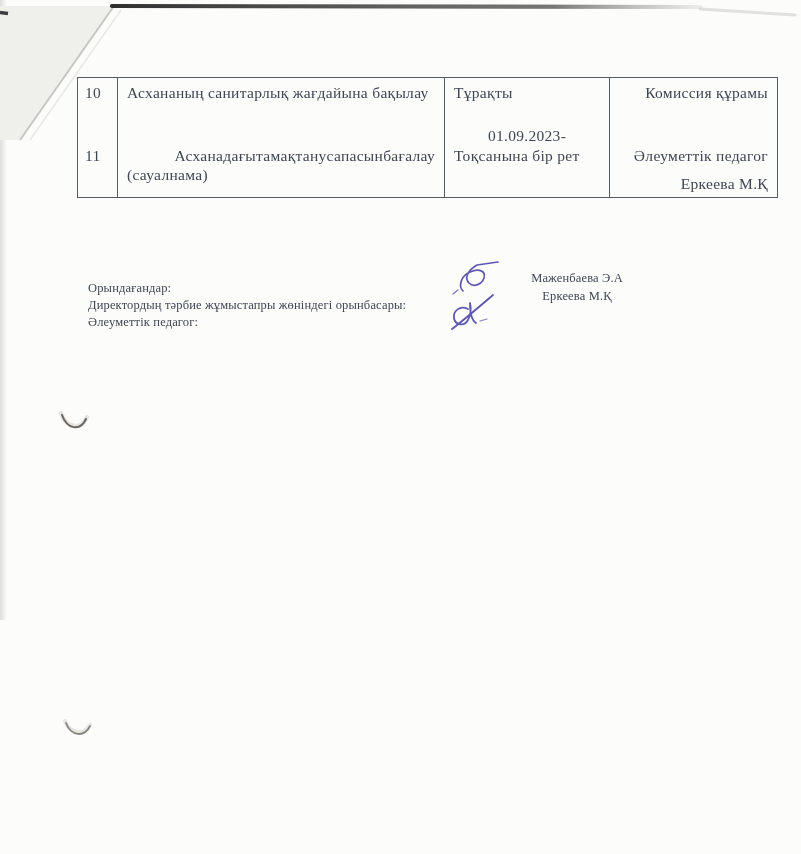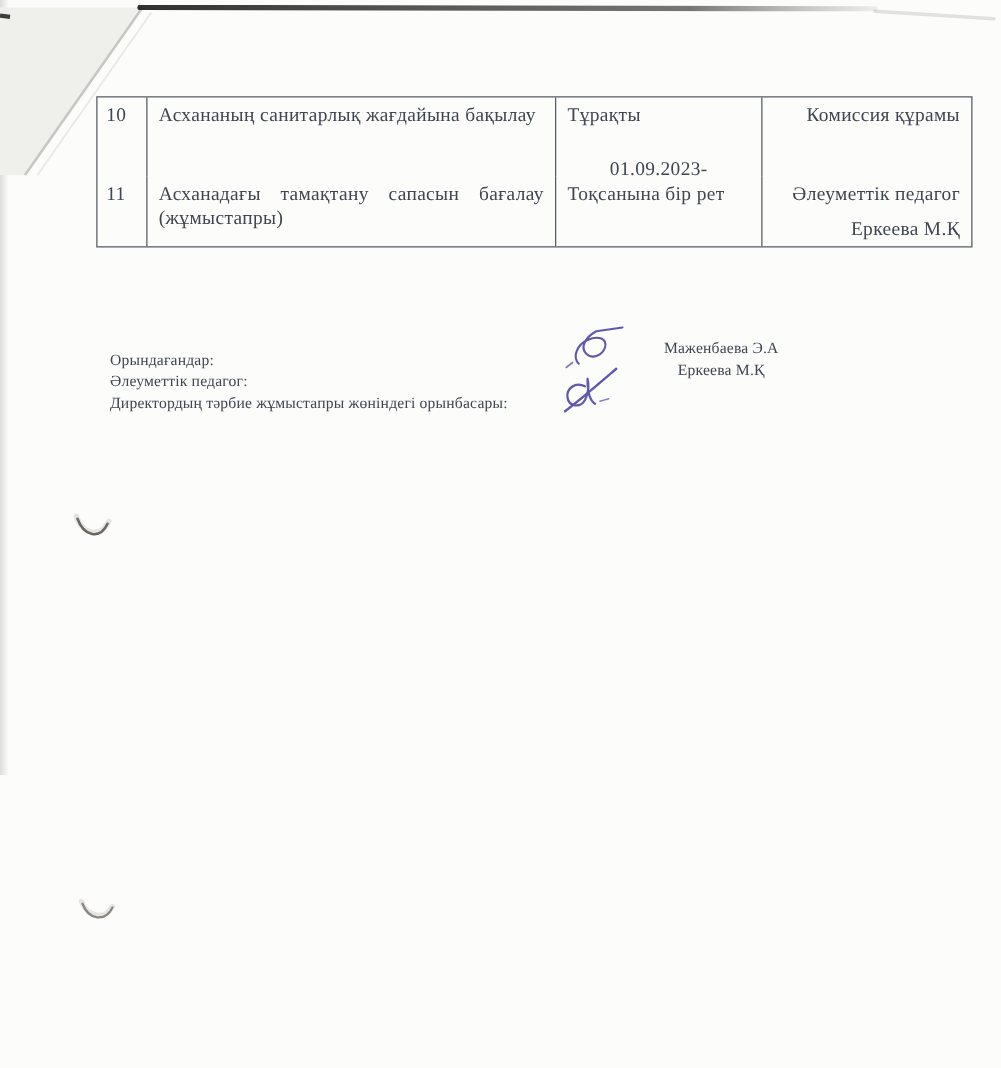--- a/index.html
+++ b/index.html
@@ -59,21 +59,21 @@
     border-right: 1px solid var(--border-ink, #555b63);
     padding: 5px 9px 0 9px;
     overflow: hidden;
   }
   .cell.last-col { border-right: none; text-align: right; }
   .cell.num-cell { padding-left: 7px; }
   .spaced-line2 { margin-top: 24px; text-align: center; }
   .spaced-line2b { margin-top: 9px; }
   .justified-line {
     display: flex;
-    justify-content: space-between;
+    justify-content: flex-end;
   }
 
   
   .sig-labels {
     position: absolute;
     left: 88px; top: 257px;
     width: 430px;
     color: var(--text-ink, #474d59);
     font-size: 12.5px;
     line-height: 17.2px;
@@ -158,35 +158,35 @@
     <div class="cell num-cell">
       <span>11</span>
     </div>
     <div class="cell">
       <div class="justified-line">
         <span>Асханадағы</span>
         <span>тамақтану</span>
         <span>сапасын</span>
         <span>бағалау</span>
       </div>
-      <div>(жұмыстапры)</div>
+      <div>(сауалнама)</div>
     </div>
     <div class="cell">
       <div>Тоқсанына бір рет</div>
     </div>
     <div class="cell last-col">
       <div>Әлеуметтік педагог</div>
       <div class="spaced-line2b">Еркеева М.Қ</div>
     </div>
   </div>
 
   <div class="sig-labels">
     <div>Орындағандар:</div>
+    <div>Директордың тәрбие жұмыстапры жөніндегі орынбасары:</div>
     <div>Әлеуметтік педагог:</div>
-    <div>Директордың тәрбие жұмыстапры жөніндегі орынбасары:</div>
   </div>
 
   <div class="sig-names">
     <div>Маженбаева Э.А</div>
     <div>Еркеева М.Қ</div>
   </div>
 
 </div>
 
 </body></html>

